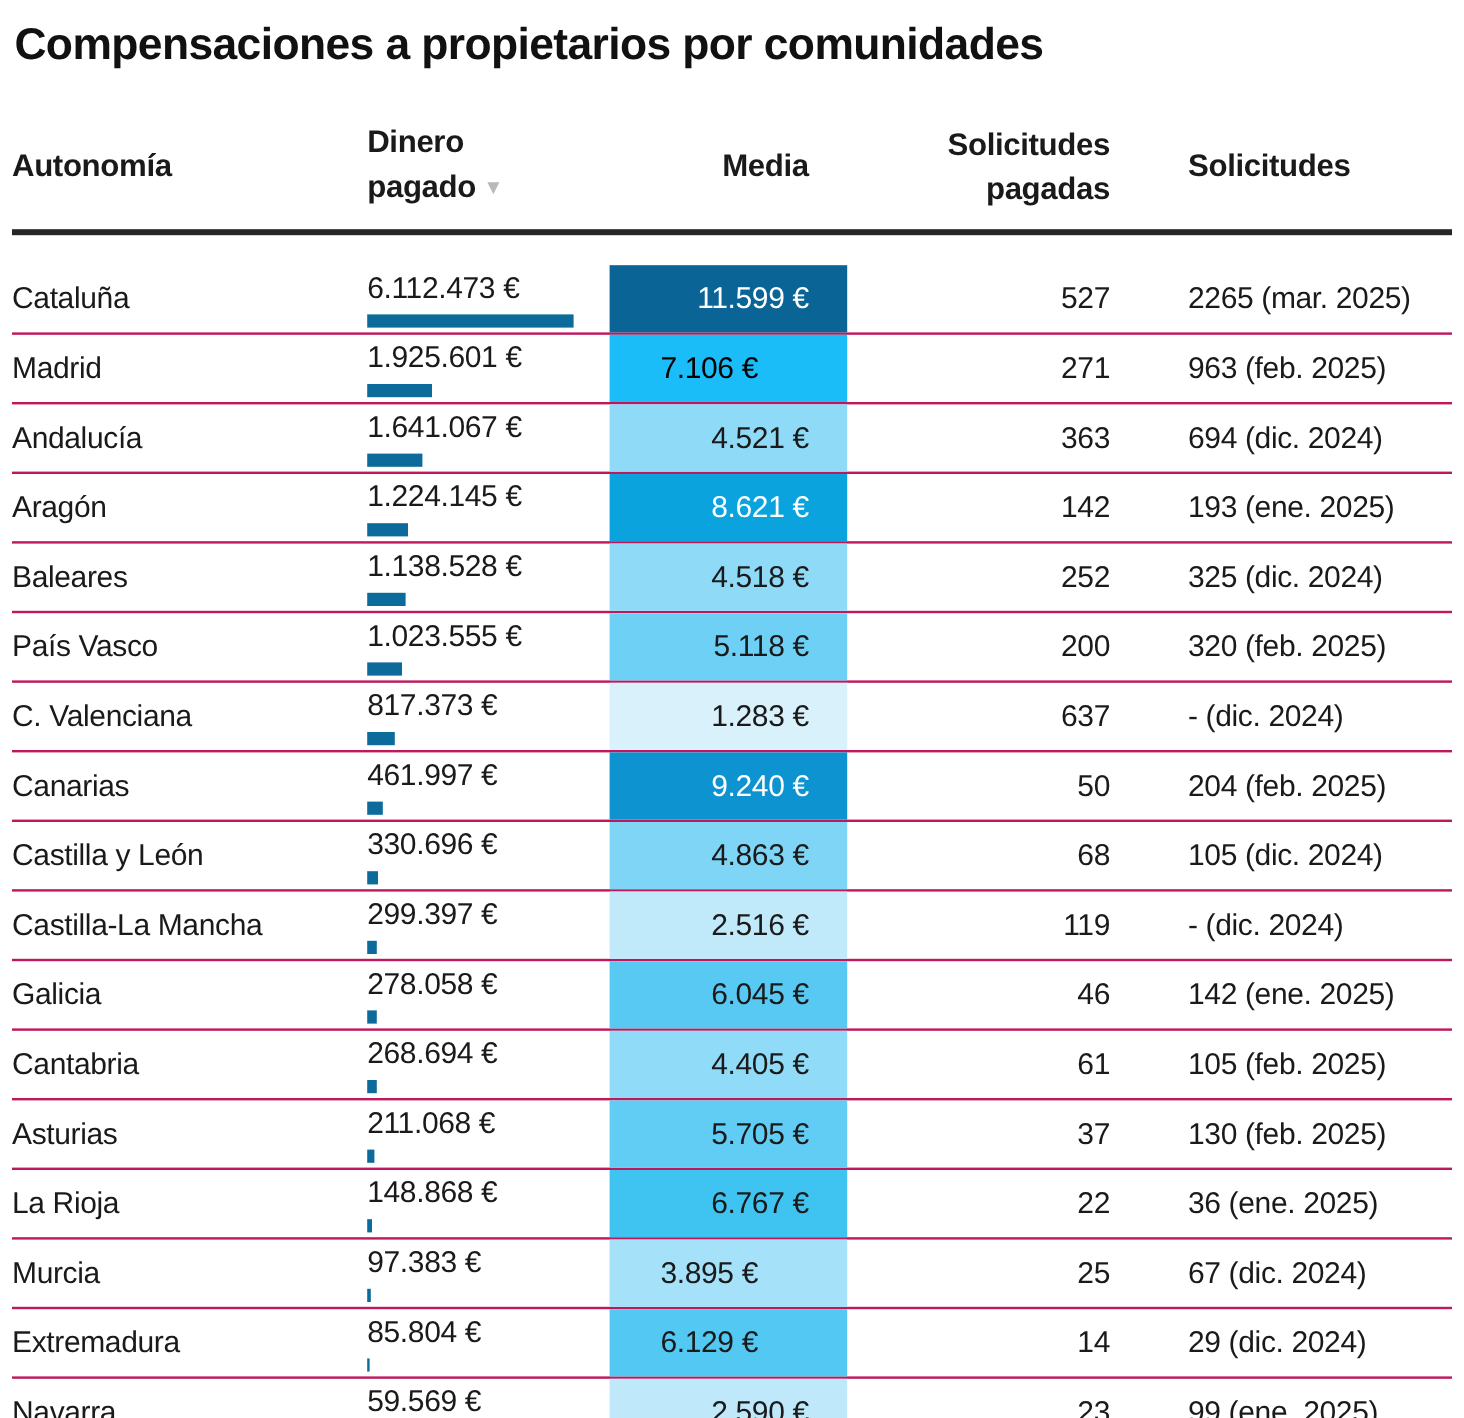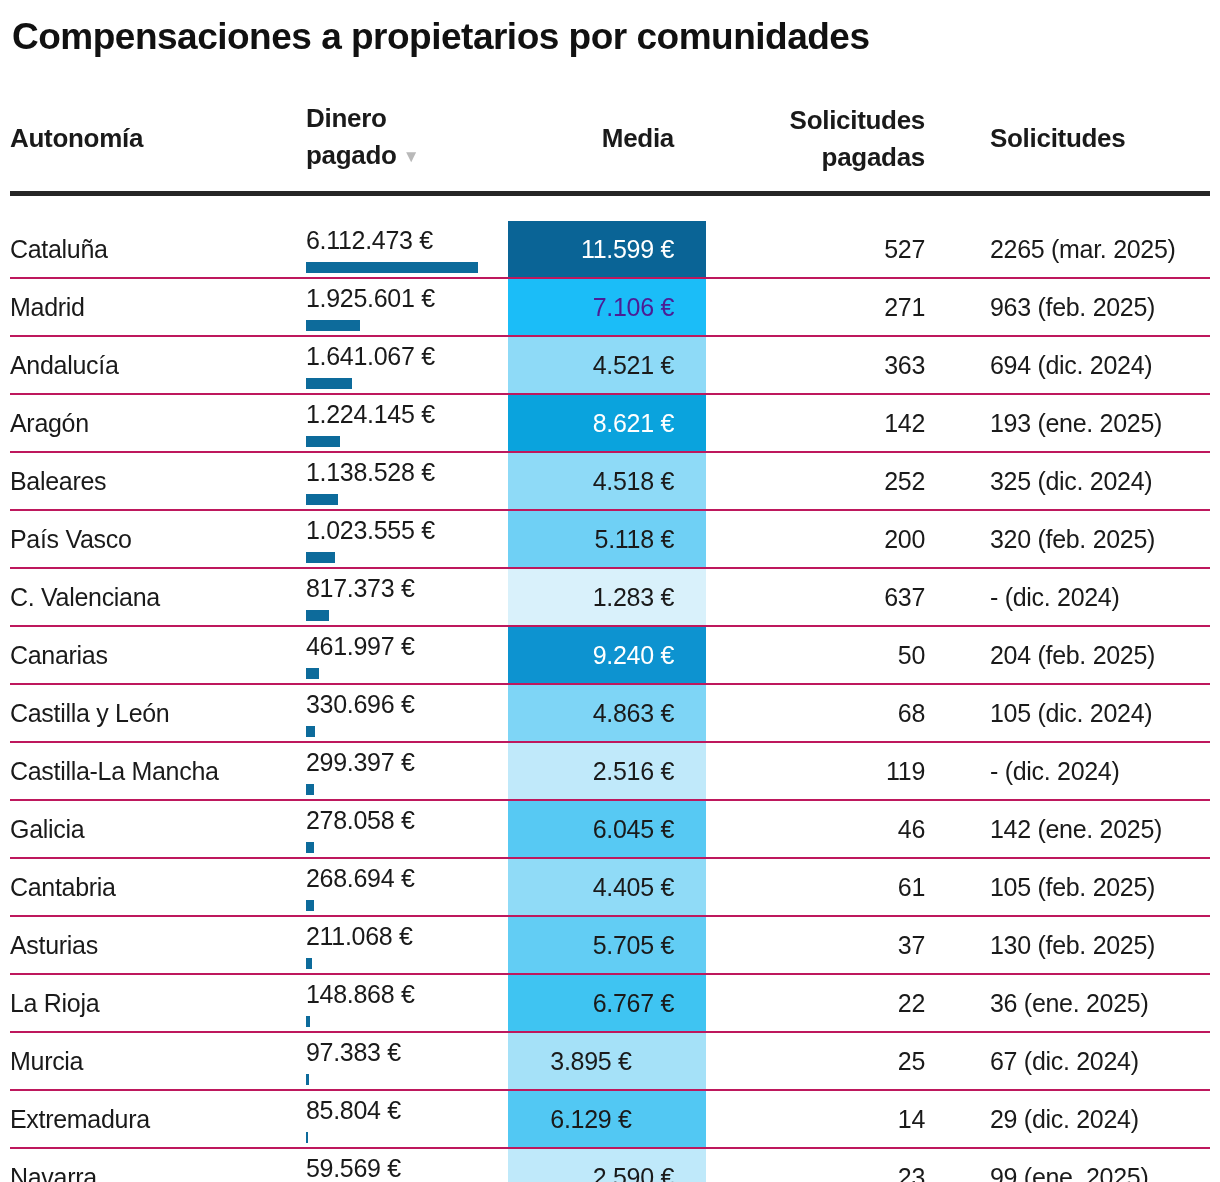--- a/index.html
+++ b/index.html
@@ -142,21 +142,21 @@
       <div class="cell c-pagadas">527</div>
       <div class="cell c-totales">2265 (mar. 2025)</div>
     </div>
 
     <div class="row grid">
       <div class="cell c-region">Madrid</div>
       <div class="c-money">
         <span class="money-val">1.925.601 €</span>
         <span class="money-bar" style="width: 54px; background: rgb(13, 107, 155);"></span>
       </div>
-      <div class="cell c-media" style="background: rgb(27, 189, 248); color: #4c1d95;">
+      <div class="cell c-media" style="background: rgb(27, 189, 248); color: #000000; justify-content: center;">
         <span>7.106 €</span>
       </div>
       <div class="cell c-pagadas">271</div>
       <div class="cell c-totales">963 (feb. 2025)</div>
     </div>
 
     <div class="row grid">
       <div class="cell c-region">Andalucía</div>
       <div class="c-money">
         <span class="money-val">1.641.067 €</span>

